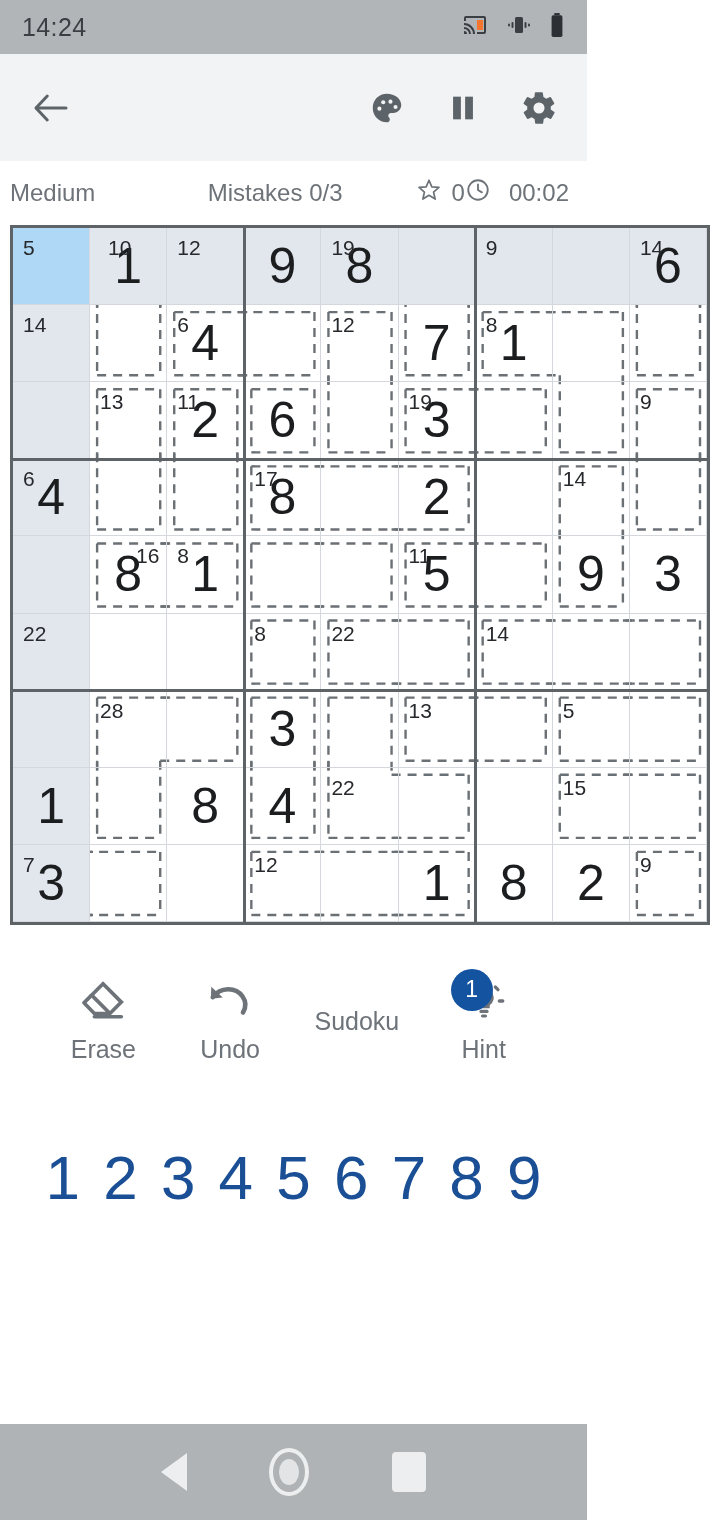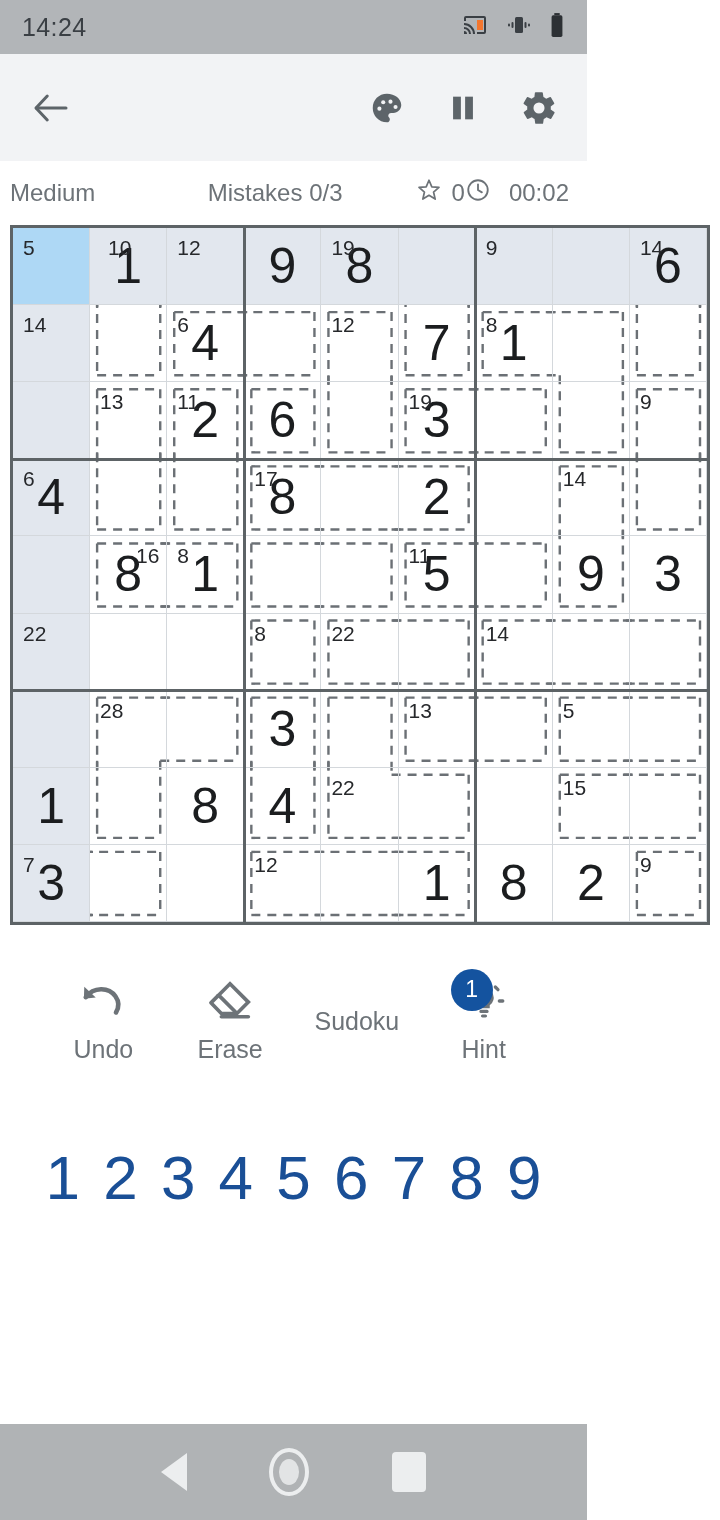--- a/index.html
+++ b/index.html
@@ -677,37 +677,37 @@
         <div class="cagesum" style="left: 10px; top: 625.889px;">7</div>
         <div class="cagesum" style="left: 241.333px; top: 625.889px;">12</div>
         <div class="cagesum" style="left: 626.889px; top: 625.889px;">9</div>
       </div>
   </div>
 
   <div class="tools">
 
     <div class="tool">
       <div class="glyph">
-        <svg width="50" height="42" viewBox="0 0 26 22">
-          <path d="M4,9 C8,3.5 16,3.5 19.5,8.5 C21.5,11.3 21.3,14.5 19.8,17" fill="none" stroke="#6d7378" stroke-width="2.4" stroke-linecap="round"></path>
-          <path d="M3.2,3.6 L3,9.8 L9.2,9.2 z" fill="#6d7378"></path>
-        </svg>
-      </div>
-      <div class="lbl">Undo</div>
-    </div>
-
-    <div class="tool">
-      <div class="glyph">
         <svg width="50" height="44" viewBox="0 0 26 24">
           <path d="M13,2.6 L23,12.6 L16.8,18.8 L6.8,8.8 z" fill="none" stroke="#6d7378" stroke-width="2"></path>
           <path d="M6.8,8.8 L2.6,13 L8.3,18.8 L16.8,18.8" fill="none" stroke="#6d7378" stroke-width="2" stroke-linejoin="round"></path>
           <line x1="8.3" y1="20.6" x2="23" y2="20.6" stroke="#6d7378" stroke-width="2" stroke-linecap="round"></line>
         </svg>
       </div>
       <div class="lbl">Erase</div>
+    </div>
+
+    <div class="tool">
+      <div class="glyph">
+        <svg width="50" height="42" viewBox="0 0 26 22">
+          <path d="M4,9 C8,3.5 16,3.5 19.5,8.5 C21.5,11.3 21.3,14.5 19.8,17" fill="none" stroke="#6d7378" stroke-width="2.4" stroke-linecap="round"></path>
+          <path d="M3.2,3.6 L3,9.8 L9.2,9.2 z" fill="#6d7378"></path>
+        </svg>
+      </div>
+      <div class="lbl">Undo</div>
     </div>
 
     <div class="tool">
       <div class="lbl">Sudoku</div>
     </div>
 
     <div class="tool">
       <div class="glyph">
         <svg width="46" height="46" viewBox="0 0 24 24">
           <path d="M12,5.2 a5,5 0 0 0 -3,9 v1.6 h6 v-1.6 a5,5 0 0 0 -3,-9 z" fill="#6d7378"></path>

